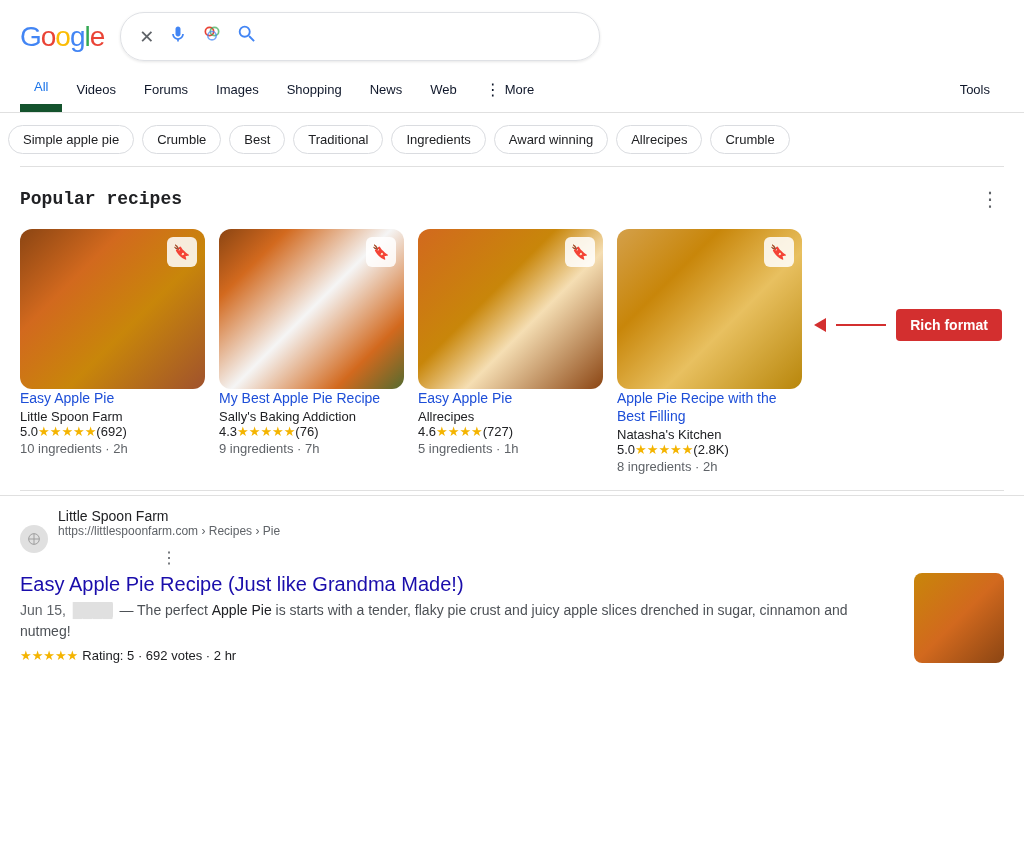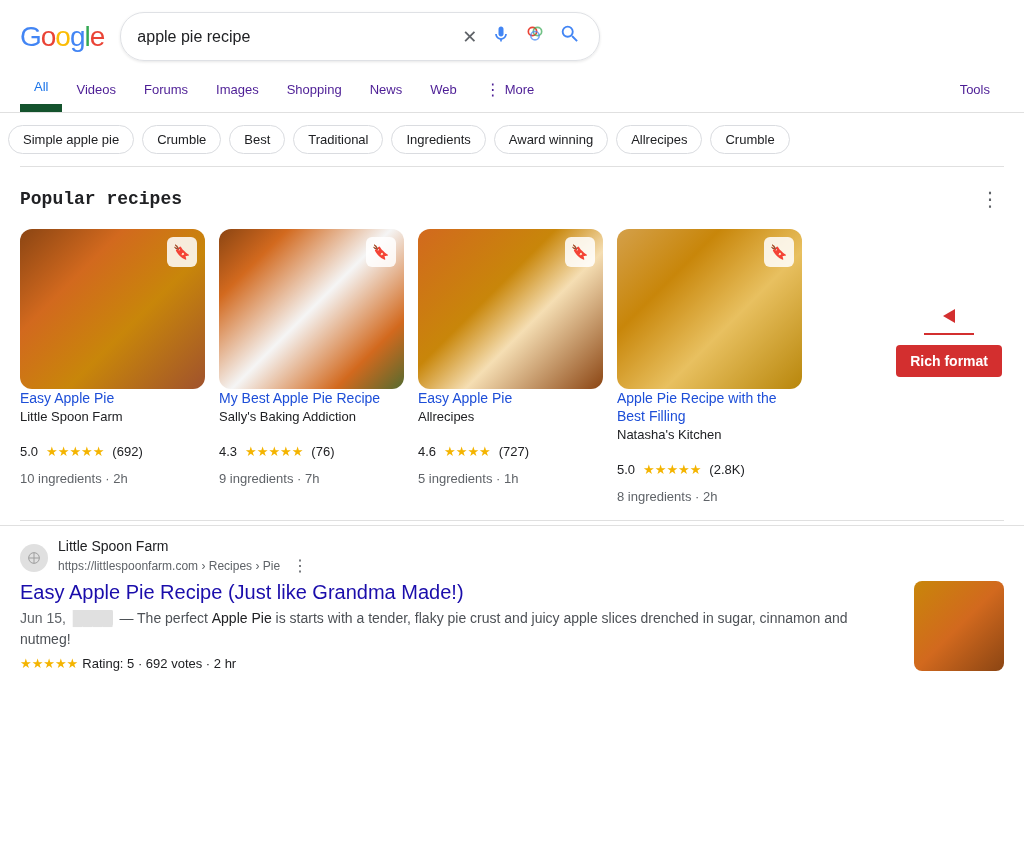--- a/index.html
+++ b/index.html
@@ -12,21 +12,21 @@
     .g-red { color: #EA4335; }
     .g-yellow { color: #FBBC05; }
     .g-green { color: #34A853; }
     .search-bar { display: flex; align-items: center; border: 1px solid #dfe1e5; border-radius: 24px; padding: 8px 16px; width: 480px; gap: 10px; box-shadow: 0 1px 3px rgba(0,0,0,0.1); }
     .search-input { flex: 1; border: none; outline: none; font-size: 16px; color: #202124; background: transparent; }
     .search-icons { display: flex; align-items: center; gap: 10px; }
     .icon-btn { background: none; border: none; cursor: pointer; padding: 2px; font-size: 18px; }
 
     
     .nav-tabs { display: flex; align-items: center; padding: 0 20px; border-bottom: 1px solid #e0e0e0; gap: 0; }
-    .nav-tab { padding: 10px 14px; font-size: 13px; color: #4c1d95; cursor: pointer; text-decoration: none; border-bottom: 3px solid transparent; white-space: nowrap; }
+    .nav-tab { padding: 10px 14px; font-size: 13px; color: #0f172a; cursor: pointer; text-decoration: none; border-bottom: 3px solid transparent; white-space: nowrap; }
     .nav-tab.active { color: #1a73e8; border-bottom: 8px solid #14532d; }
     .nav-tools { margin-left: auto; }
 
     
     .filter-chips { display: flex; align-items: center; gap: 8px; padding: 12px 8px; overflow-x: auto; }
     .chip { display: inline-flex; align-items: center; padding: 6px 14px; border: 1px solid #dadce0; border-radius: 20px; font-size: 13px; color: #202124; cursor: pointer; white-space: nowrap; background: #fff; }
 
     
     .section { padding: 16px 20px; }
     .section-header { display: flex; align-items: center; justify-content: space-between; margin-bottom: 14px; }
@@ -34,23 +34,23 @@
     .more-options-btn { background: none; border: none; cursor: pointer; font-size: 20px; color: #5f6368; padding: 4px; }
 
     
     .recipe-cards { display: flex; gap: 14px; position: relative; }
     .recipe-card { width: 185px; cursor: pointer; }
     .recipe-img-container { position: relative; width: 185px; height: 160px; border-radius: 12px; overflow: hidden; }
     .recipe-img { width: 100%; height: 100%; object-fit: cover; }
     .bookmark-btn { position: absolute; top: 8px; right: 8px; background: rgba(255,255,255,0.85); border: none; border-radius: 6px; width: 30px; height: 30px; cursor: pointer; display: flex; align-items: center; justify-content: center; font-size: 14px; }
     .recipe-title { color: #1d4ed8; font-size: 14px; font-weight: 500; line-height: 1.3; cursor: pointer; }
     .recipe-source { color: #202124; font-size: 13px; margin-top: 2px; }
-    .recipe-rating { display: flex; align-items: center; gap: 8px; font-size: 13px; margin-top: 20px; }
+    .recipe-rating { display: flex; align-items: center; gap: 0; font-size: 13px; margin-top: 0; }
     .stars { color: #f4b400; }
-    .recipe-meta { color: #5f6368; font-size: 13px; margin-top: 12px; }
+    .recipe-meta { color: #5f6368; font-size: 13px; margin-top: 2px; }
 
     
     .rich-format-container { position: relative; }
     .rich-format-label { background: #d32f2f; color: #fff; font-size: 14px; font-weight: 700; padding: 8px 14px; border-radius: 4px; white-space: nowrap; }
 
     
     .search-result { padding: 12px 20px 16px 20px; border-top: 1px solid #e0e0e0; margin-top: 4px; }
     .result-source { display: flex; align-items: center; gap: 10px; margin-bottom: 4px; }
     .source-icon { width: 28px; height: 28px; border-radius: 50%; background: #e0e0e0; display: flex; align-items: center; justify-content: center; font-size: 12px; color: #5f6368; }
     .source-info { display: flex; flex-direction: column; }
@@ -81,21 +81,20 @@
 <div class="header">
   <div class="google-logo">
     <span class="g-blue">G</span>
       <span class="g-red">o</span>
       <span class="g-yellow">o</span>
       <span class="g-blue">g</span>
       <span class="g-green">l</span>
       <span class="g-red">e</span>
   </div>
   <div class="search-bar">
-    <input class="search-input" type="text" value="apple pie recipe" style="">
     <div class="search-icons">
       <button class="icon-btn" style="color:#5f6368;">✕</button>
       <button class="icon-btn">
         <svg width="20" height="20" viewBox="0 0 24 24" fill="none">
           <path d="M12 15c1.66 0 3-1.34 3-3V6c0-1.66-1.34-3-3-3S9 4.34 9 6v6c0 1.66 1.34 3 3 3z" fill="#4285F4"></path>
           <path d="M17 12c0 2.76-2.24 5-5 5s-5-2.24-5-5H5c0 3.53 2.61 6.43 6 6.92V21h2v-2.08c3.39-.49 6-3.39 6-6.92h-2z" fill="#4285F4"></path>
         </svg>
       </button>
       <button class="icon-btn">
         <svg width="20" height="20" viewBox="0 0 24 24">
@@ -203,21 +202,21 @@
         <div class="recipe-title">Apple Pie Recipe with the Best Filling</div>
         <div class="recipe-source">Natasha's Kitchen</div>
         <div class="recipe-rating">
           <span>5.0</span>
           <span class="stars">★★★★★</span>
           <span>(2.8K)</span>
         </div>
         <div class="recipe-meta">8 ingredients · 2h</div>
       </div>
 
-      <div style="position:absolute; top: 80px; right: -200px; display:flex; align-items:center; gap:10px;flex-direction:column;">
+      <div style="position:absolute; top: 80px; right: -200px; display:flex; align-items:center; gap:10px;">
         <div style="width:0;height:0;border-top:7px solid transparent;border-bottom:7px solid transparent;border-right:12px solid #d32f2f;"></div>
         <div style="width:50px;height:2px;background:#d32f2f;"></div>
         <div class="rich-format-label" style="background:#d32f2f;color:#fff;font-size:14px;font-weight:700;padding:8px 14px;border-radius:4px;white-space:nowrap;">Rich format</div>
       </div>
     </div>
 
   </div>
 </div>
 
 <div class="divider"></div>
@@ -226,21 +225,21 @@
   <div class="result-source">
     <div class="source-icon">
       <svg width="16" height="16" viewBox="0 0 24 24" fill="none">
         <circle cx="12" cy="12" r="8" stroke="#9e9e9e" stroke-width="1.5"></circle>
         <line x1="12" y1="4" x2="12" y2="20" stroke="#9e9e9e" stroke-width="1.5"></line>
         <line x1="4" y1="12" x2="20" y2="12" stroke="#9e9e9e" stroke-width="1.5"></line>
       </svg>
     </div>
     <div class="source-info">
       <span class="source-name">Little Spoon Farm</span>
-      <div style="display:flex;align-items:center;gap:8px;">
+      <div style="display:flex;align-items:center;gap:8px;flex-direction:column;">
         <span class="source-url">https://littlespoonfarm.com › Recipes › Pie</span>
         <button class="more-dot-btn">⋮</button>
       </div>
     </div>
   </div>
 
   <div class="result-row">
     <div class="result-content">
       <div class="result-title">Easy Apple Pie Recipe (Just like Grandma Made!)</div>
       <div class="result-snippet">

